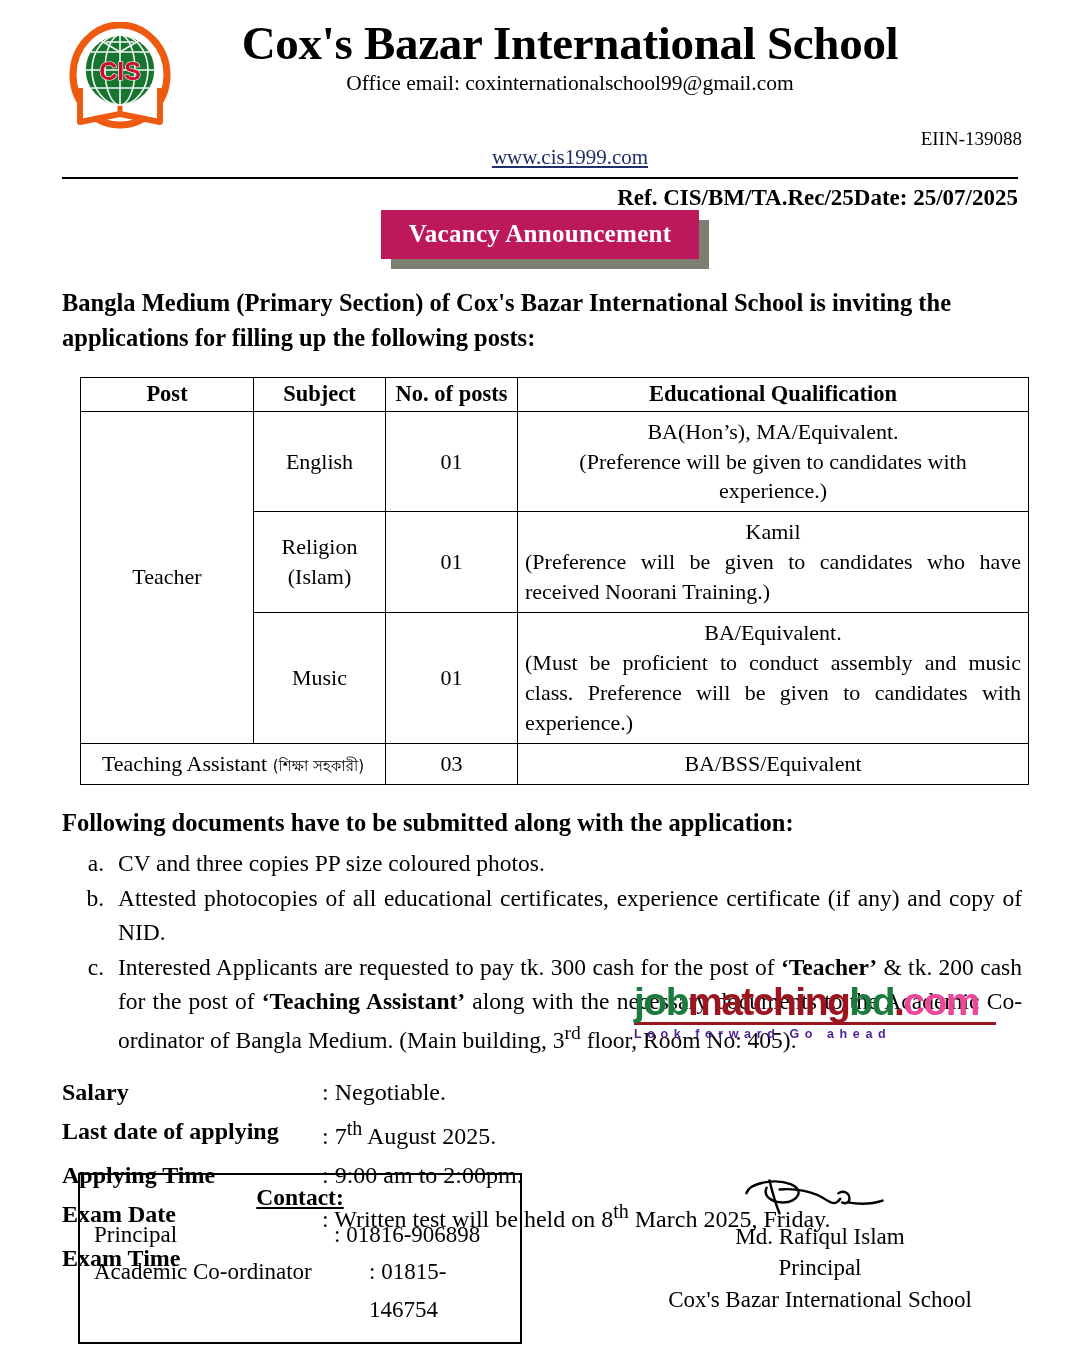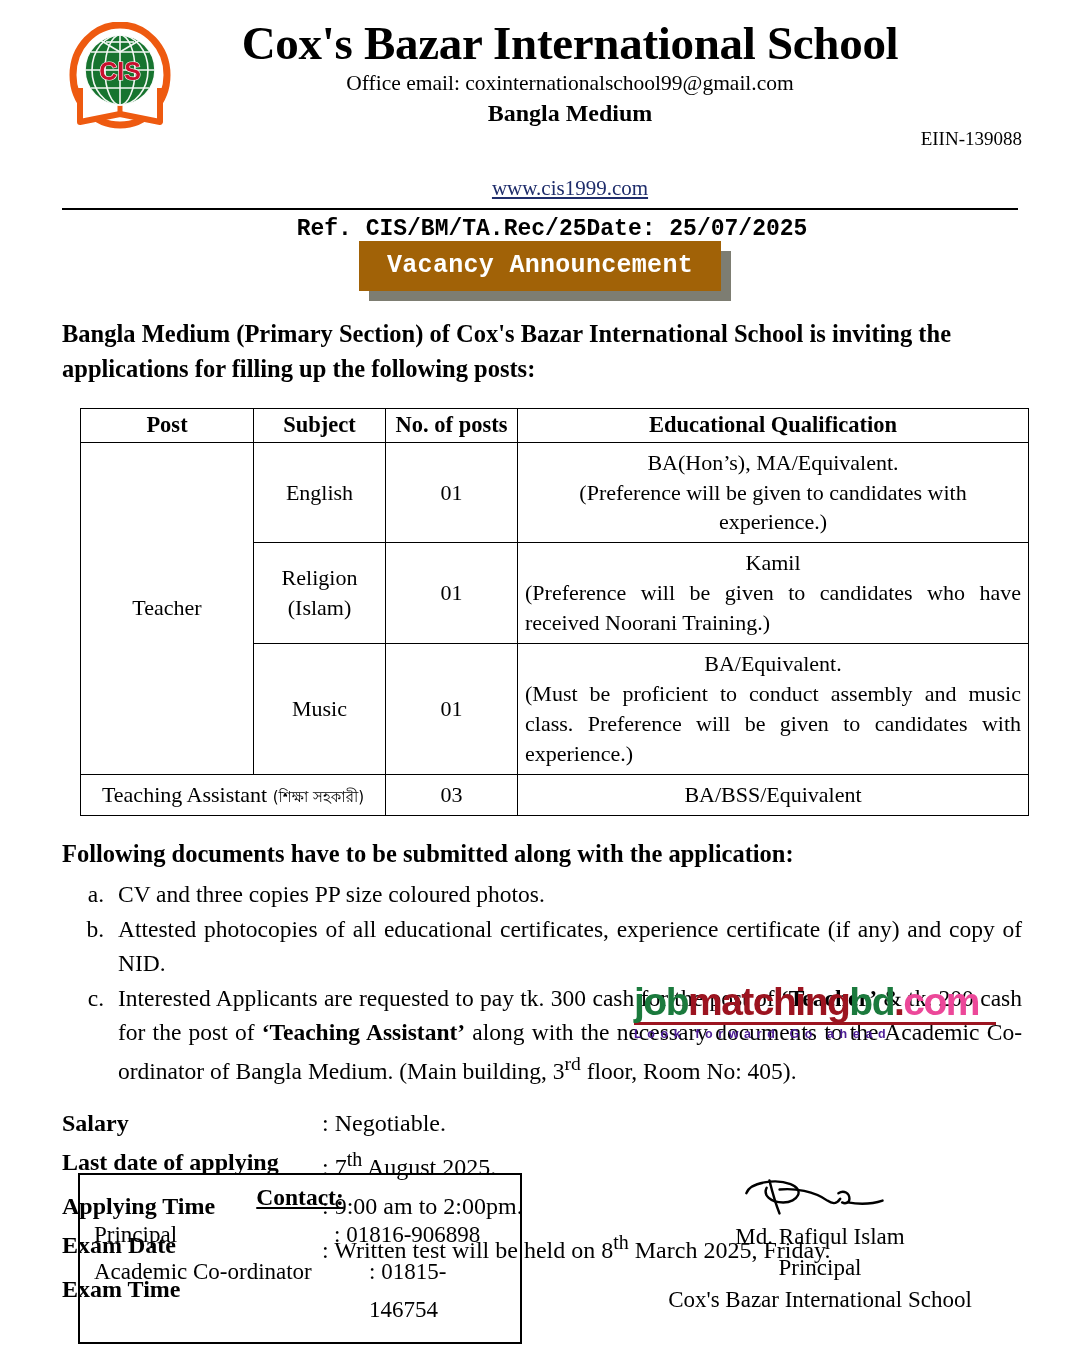--- a/index.html
+++ b/index.html
@@ -74,26 +74,25 @@
   .rule {
     border: none;
     border-top: 2.5px solid #000;
     margin: 6px 62px 0 62px;
   }
 
   
   .refrow {
     position: relative;
     display: flex;
-    justify-content: center;
+    justify-content: flex-end;
     padding: 6px 62px 0 86px;
     font-size: 23px;
     font-weight: bold;
     box-sizing: border-box;
-    font-family: Liberation Mono, monospace;
   }
   .vacancy-wrap {
     position: absolute;
     left: 0;
     right: 0;
     top: 31px;
     display: flex;
     justify-content: center;
   }
   .vacancy-shadow {
@@ -106,21 +105,21 @@
     left: 10px;
     top: 10px;
     width: 100%;
     height: 100%;
     background: #7d7d72;
     z-index: 0;
   }
   .vacancy-box {
     position: relative;
     z-index: 1;
-    background: #a16207;
+    background: #be185d;
     color: #ffffff;
     font-size: 25px;
     font-weight: bold;
     padding: 10px 28px 11px 28px;
     letter-spacing: 0.3px;
     white-space: nowrap;
   }
 
   
   .intro {
@@ -298,21 +297,20 @@
           <line x1="34" y1="18" x2="54" y2="30"></line>
           <line x1="74" y1="18" x2="54" y2="30"></line>
         </g>
         <text x="54" y="58" font-family="Liberation Sans, sans-serif" font-size="25" font-weight="bold" fill="#c8102e" text-anchor="middle" stroke="#ffffff" stroke-width="1.2" paint-order="stroke">CIS</text>
       </svg>
     </div>
 
     <div class="head-center">
       <div class="school-name">Cox's Bazar International School</div>
       <div class="addr-line">Office email: coxinternationalschool99@gmail.com</div>
-      <div class="medium-line">Bangla Medium</div>
       <div class="web-line">www.cis1999.com</div>
     </div>
 
     <div class="eiin">EIIN-139088</div>
   </div>
 
   <hr class="rule">
 
   <div class="refrow">
     <div>Ref. CIS/BM/TA.Rec/25</div>

